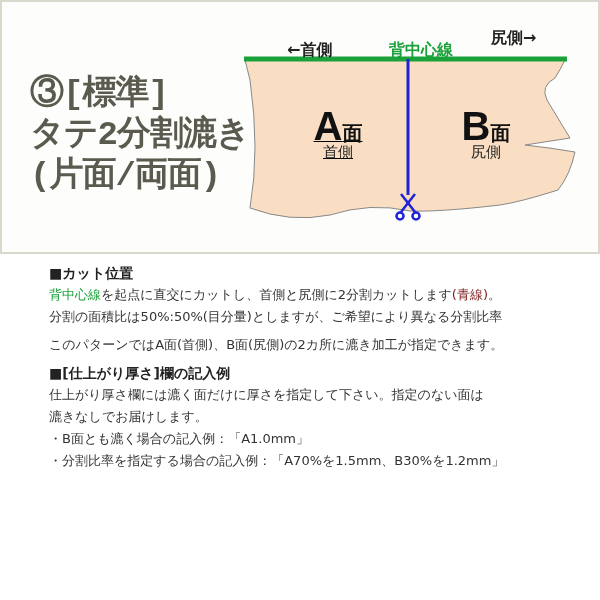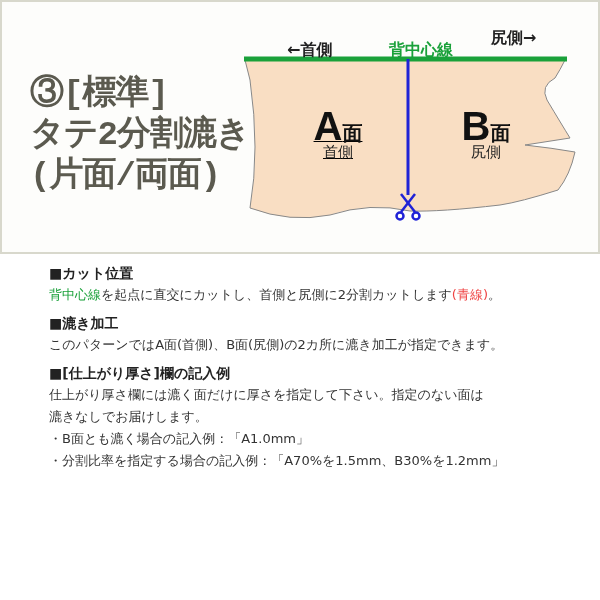--- a/index.html
+++ b/index.html
@@ -11,21 +11,21 @@
   .lbl{position:absolute;font-weight:bold;font-size:16px;color:#222;white-space:nowrap;}
   .green{color:#1aa13a;}
   .face{position:absolute;text-align:center;}
   .face .big{font-size:40px;font-weight:bold;color:#111;font-family:"Liberation Sans",sans-serif;}
   .face .men{font-size:20px;font-weight:bold;color:#111;}
   .face .sub{font-size:15px;color:#222;margin-top:-6px;}
   .content{position:absolute;left:49px;top:262px;width:520px;font-size:13px;color:#333;line-height:22px;}
   .h{font-weight:bold;color:#222;font-size:14px;}
   .gap{height:6px;}
   .g{color:#1aa13a;}
-  .b{color:#ef4444;}
+  .b{color:#7f1d1d;}
 </style>
 </head>
 <body>
 
 <div class="panel">
   <div class="title">
     <div>③[標準]</div>
     <div>タテ2分割漉き</div>
     <div>(片面/両面)</div>
   </div>
@@ -52,22 +52,22 @@
   <div class="sub">首側</div>
 </div>
 <div class="face" style="left:456px;top:104px;width:60px;">
   <span class="big">B</span><span class="men">面</span>
   <div class="sub">尻側</div>
 </div>
 
 <div class="content">
   <div class="h">■カット位置</div>
   <div><span class="g">背中心線</span><span>を起点に直交にカットし、首側と尻側に2分割カットします</span><span class="b">(青線)</span><span>。</span></div>
+  <div>分割の面積比は50%:50%(目分量)としますが、ご希望により異なる分割比率</div>
   <div class="gap"></div>
-  <div class="h">■漉き加工</div>
   <div>このパターンではA面(首側)、B面(尻側)の2カ所に漉き加工が指定できます。</div>
   <div class="gap"></div>
   <div class="h">■[仕上がり厚さ]欄の記入例</div>
   <div>仕上がり厚さ欄には漉く面だけに厚さを指定して下さい。指定のない面は</div>
   <div>漉きなしでお届けします。</div>
   <div>・B面とも漉く場合の記入例：「A1.0mm」</div>
   <div>・分割比率を指定する場合の記入例：「A70%を1.5mm、B30%を1.2mm」</div>
 </div>
 
 </body></html>

